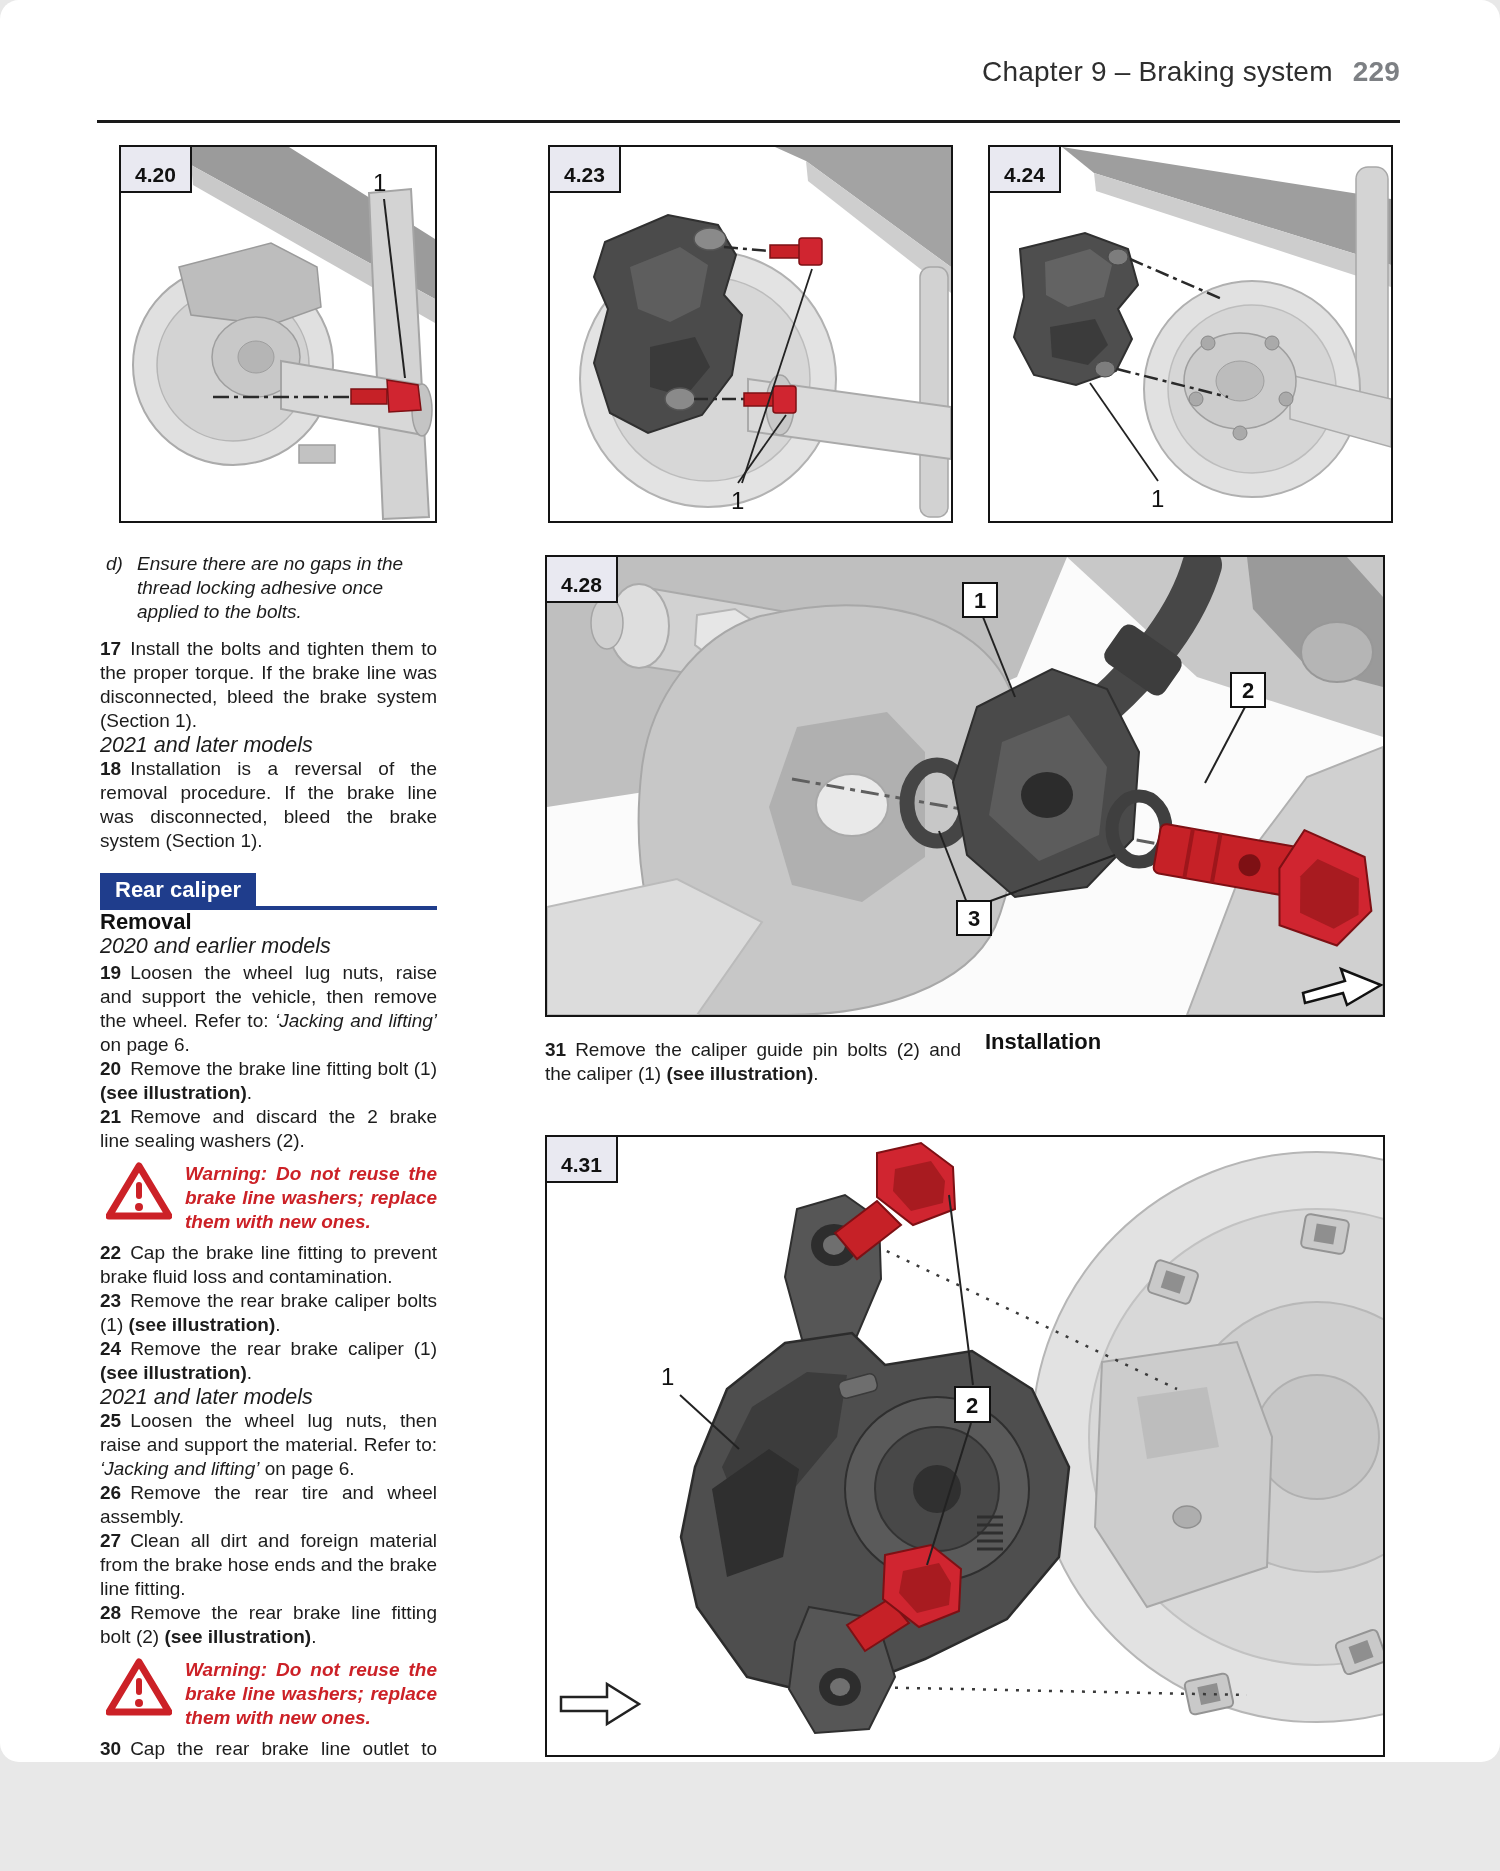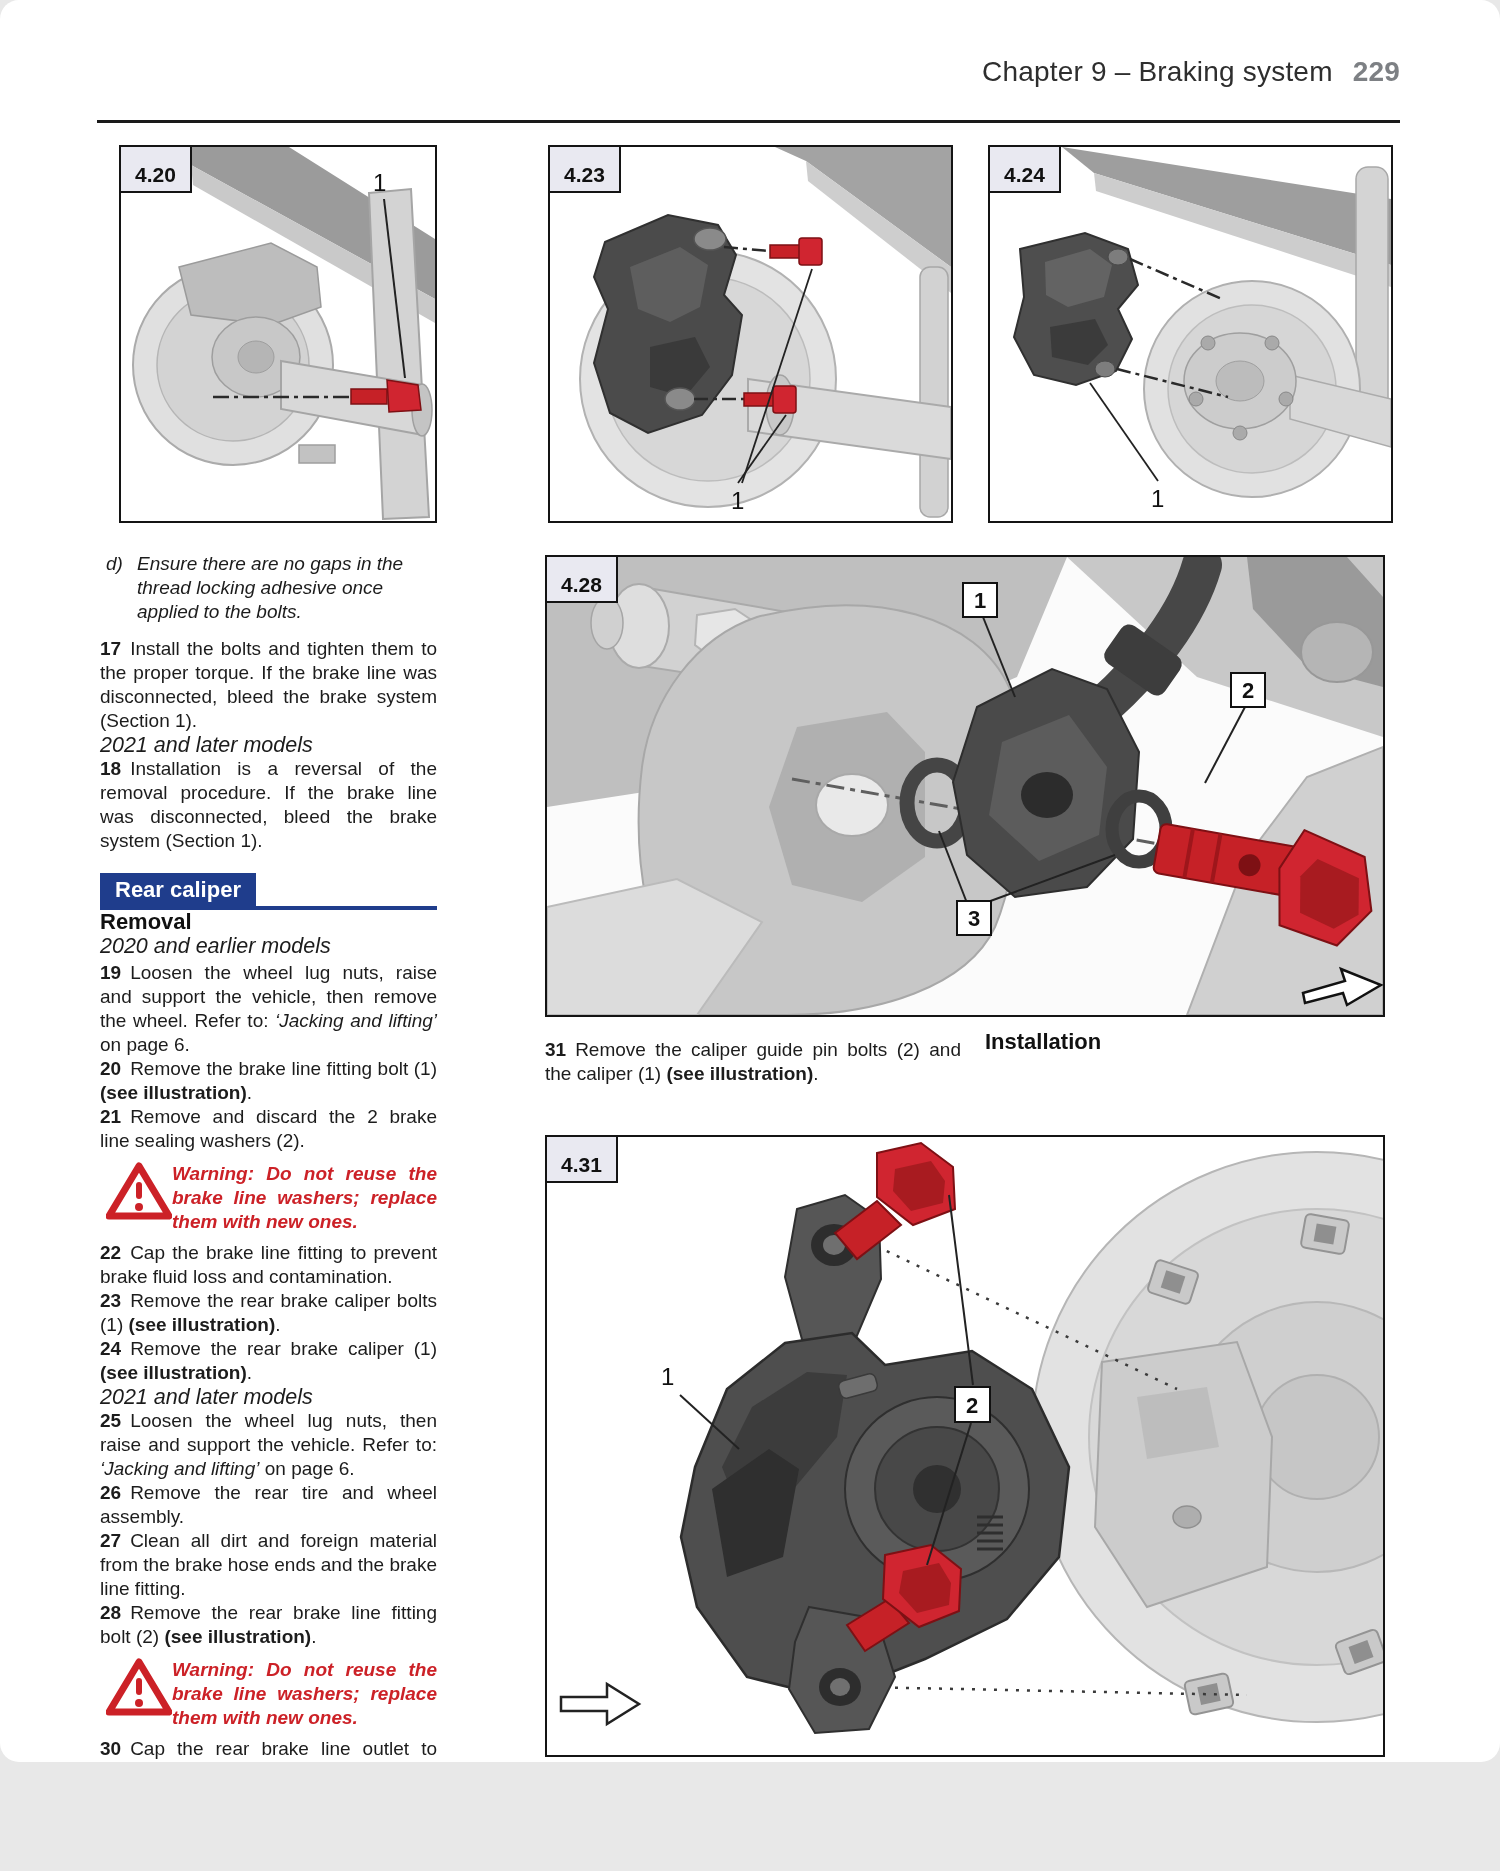--- a/index.html
+++ b/index.html
@@ -22,21 +22,21 @@
   .see{font-weight:bold;}
   .itl{font-style:italic;}
   .ital-head{font-style:italic;font-size:21.5px;text-align:left;margin:5px 0 3px;}
   .bold-head{font-weight:bold;font-size:22px;text-align:left;margin:12px 0 3px;color:#111;}
   .d-item{font-style:italic;position:relative;padding-left:37px;text-align:left;}
   .d-item .dl{position:absolute;left:6px;top:0;}
   .section-bar{position:relative;height:37px;margin-top:20px;}
   .section-title{position:absolute;left:0;top:0;background:#1f3d8c;color:#fff;font-weight:bold;
                  font-size:22px;padding:4px 15px 6px;line-height:1.2;}
   .section-rule{position:absolute;left:0;right:0;bottom:0;height:4px;background:#1f3d8c;}
-  .warning{display:flex;margin:9px 0 7px;padding-left:6px;align-items:flex-start;}
+  .warning{display:flex;gap:13px;margin:9px 0 7px;padding-left:6px;align-items:flex-start;}
   .warning .wicon{flex:0 0 66px;}
   .warning .wtext{flex:1;color:#cc2127;font-weight:bold;font-style:italic;text-align:justify;}
   .callout-txt{font-family:"Liberation Sans",sans-serif;font-size:24px;fill:#111;}
   .callout-box-txt{font-family:"Liberation Sans",sans-serif;font-size:22px;font-weight:bold;fill:#111;text-anchor:middle;}
 </style>
 </head>
 <body>
 
 <div class="page">
 
@@ -299,21 +299,21 @@
       <span class="sn">23</span><span>Remove the rear brake caliper bolts (1) </span><span class="see">(see illustration)</span><span>.</span>
     </p>
 
     <p class="step">
       <span class="sn">24</span><span>Remove the rear brake caliper (1) </span><span class="see">(see illustration)</span><span>.</span>
     </p>
 
     <p class="ital-head">2021 and later models</p>
 
     <p class="step">
-      <span class="sn">25</span><span>Loosen the wheel lug nuts, then raise and support the vehicle. Refer to: </span><span class="itl">‘Jacking and lifting’</span><span> on page 6.</span>
+      <span class="sn">25</span><span>Loosen the wheel lug nuts, then raise and support the material. Refer to: </span><span class="itl">‘Jacking and lifting’</span><span> on page 6.</span>
     </p>
 
     <p class="step">
       <span class="sn">26</span><span>Remove the rear tire and wheel assembly.</span>
     </p>
 
     <p class="step">
       <span class="sn">27</span><span>Clean all dirt and foreign material from the brake hose ends and the brake line fitting.</span>
     </p>
 

